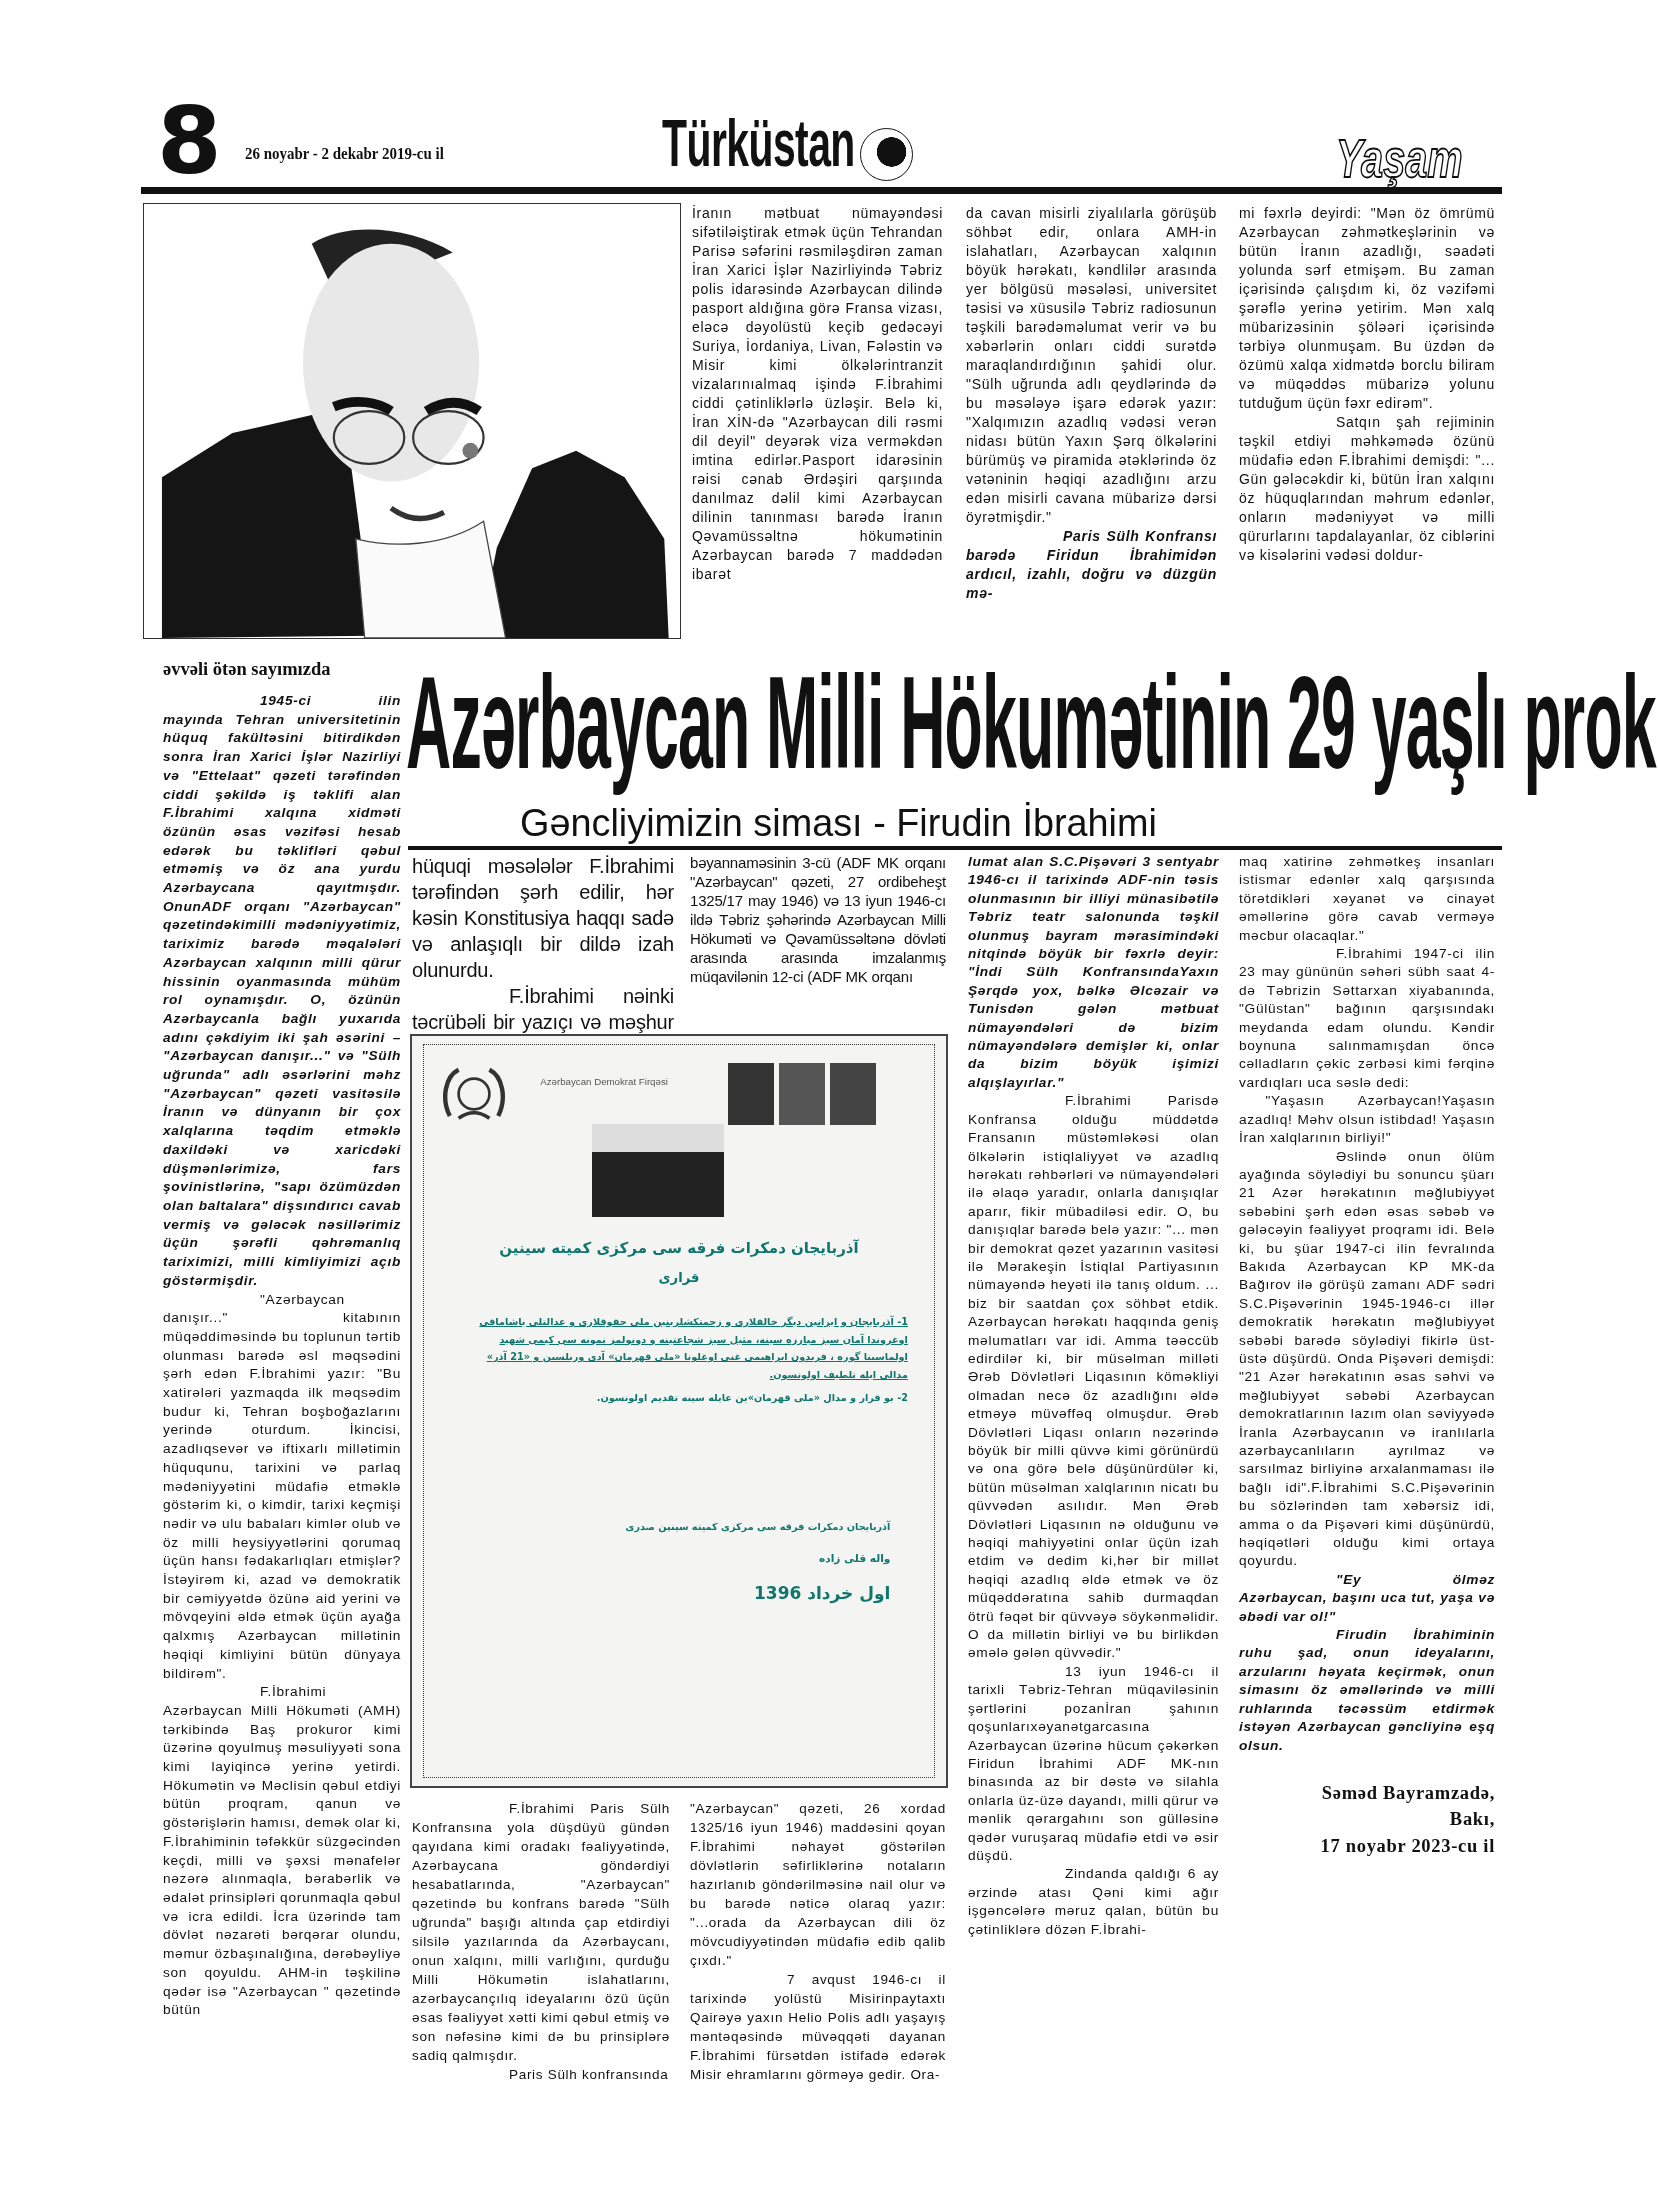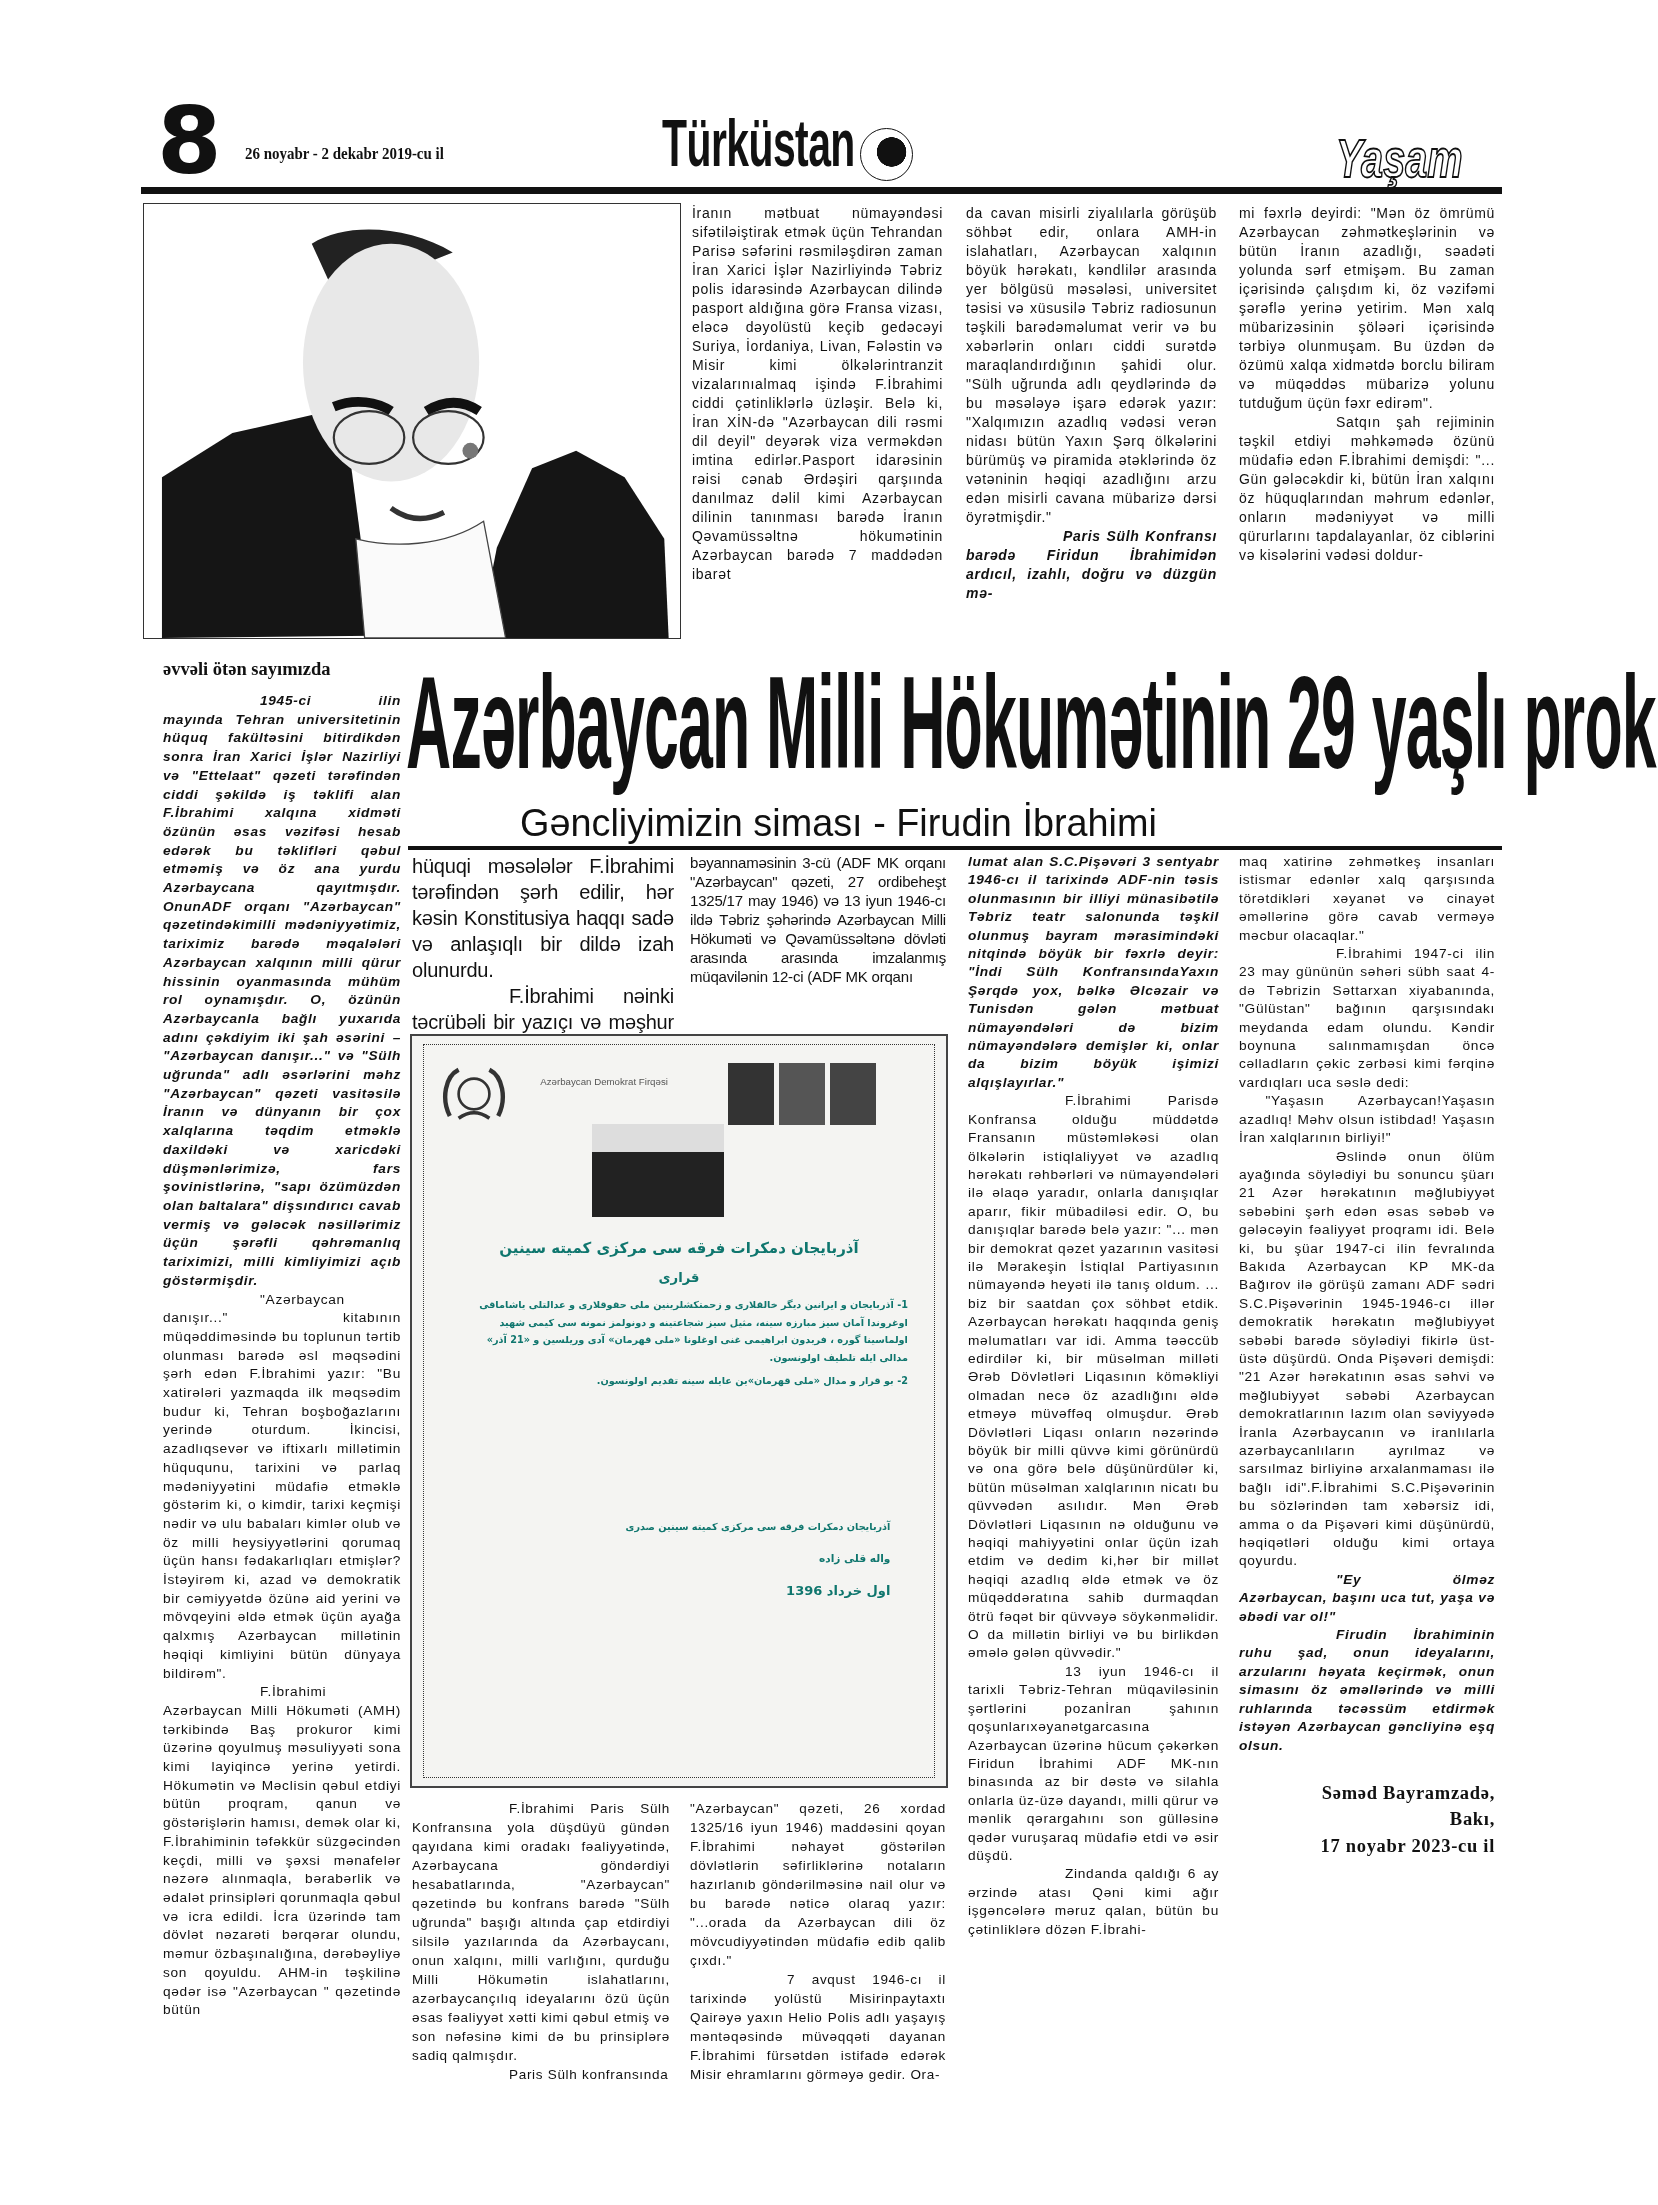--- a/index.html
+++ b/index.html
@@ -117,26 +117,26 @@
       <path d="M40 125 Q75 100 110 125" stroke="#333" stroke-width="8" fill="none"></path>
     </svg>
     <div style="position:absolute;left:88px;top:31px;width:185px;text-align:center;font-size:9.7px;color:#555;">Azərbaycan Demokrat Firqəsi</div>
     <div style="position:absolute;left:304px;top:17.6px;width:46px;height:62px;background:#333;"></div>
     <div style="position:absolute;left:355px;top:17.6px;width:46px;height:62px;background:#555;"></div>
     <div style="position:absolute;left:406px;top:17.6px;width:46px;height:62px;background:#444;"></div>
     <div style="position:absolute;left:168px;top:79px;width:132px;height:93px;background:linear-gradient(#ddd 0 30%, #222 30% 100%);"></div>
     <div class="arab" style="position:absolute;left:17.6px;right:17.6px;top:194px;font-size:15px;">آذربایجان دمکرات فرقه سی مرکزی کمیته سینین</div>
     <div class="arab" style="position:absolute;left:17.6px;right:17.6px;top:225px;font-size:13.2px;">قراری</div>
     <div class="arab" style="position:absolute;left:35px;right:26.5px;top:251px;font-size:9.7px;line-height:17.6px;text-align:right;">
-      <div style="margin-top:0;">1- آذربایجان و ایرانین دیگر خالقلاری و زحمتکشلرینین ملی حقوقلاری و عدالتلی یاشاماقی اوغروندا آمان سیز مبارزه سینه، مثیل سیز شجاعتینه و دونولمز نمونه سی کیمی شهید اولماسینا گوره ، فریدون ابراهیمی غنی اوغلونا «ملی قهرمان» آدی وریلسین و «21 آذر» مدالی ایله تلطیف اولونسون.</div>
+      <div style="margin-top:17px;text-decoration:underline;">1- آذربایجان و ایرانین دیگر خالقلاری و زحمتکشلرینین ملی حقوقلاری و عدالتلی یاشاماقی اوغروندا آمان سیز مبارزه سینه، مثیل سیز شجاعتینه و دونولمز نمونه سی کیمی شهید اولماسینا گوره ، فریدون ابراهیمی غنی اوغلونا «ملی قهرمان» آدی وریلسین و «21 آذر» مدالی ایله تلطیف اولونسون.</div>
       <div style="margin-top:5.3px;">2- بو قرار و مدال «ملی قهرمان»ین عایله سینه تقدیم اولونسون.</div>
     </div>
     <div class="arab" style="position:absolute;right:44px;top:476px;font-size:9.7px;text-align:right;">آذربایجان دمکرات فرقه سی مرکزی کمیته سینین صدری</div>
     <div class="arab" style="position:absolute;right:44px;top:507px;font-size:10.6px;text-align:right;">واله قلی زاده</div>
-    <div class="arab" style="position:absolute;right:44px;top:538px;font-size:13px;text-align:right;">اول خرداد 1396</div>
+    <div class="arab" style="position:absolute;right:44px;top:538px;font-size:17px;text-align:right;">اول خرداد 1396</div>
   </div>
 </div>
 
 <div class="abs col wide" style="left:412px; top:1799px; width:258px; font-size:13.5px; line-height:19px;">
   <p class="ind">F.İbrahimi Paris Sülh Konfransına yola düşdüyü gündən qayıdana kimi oradakı fəaliyyətində, Azərbaycana göndərdiyi hesabatlarında, "Azərbaycan" qəzetində bu konfrans barədə "Sülh uğrunda" başığı altında çap etdirdiyi silsilə yazılarında da Azərbaycanı, onun xalqını, milli varlığını, qurduğu Milli Hökumətin islahatlarını, azərbaycançılıq ideyalarını özü üçün əsas fəaliyyət xətti kimi qəbul etmiş və son nəfəsinə kimi də bu prinsiplərə sadiq qalmışdır.</p>
   <p class="ind">Paris Sülh konfransında</p>
 </div>
 <div class="abs col wide" style="left:690px; top:1799px; width:256px; font-size:13.5px; line-height:19px;">
   <p>"Azərbaycan" qəzeti, 26 xordad 1325/16 iyun 1946) maddəsini qoyan F.İbrahimi nəhayət göstərilən dövlətlərin səfirliklərinə notaların hazırlanıb göndərilməsinə nail olur və bu barədə nəticə olaraq yazır: "...orada da Azərbaycan dili öz mövcudiyyətindən müdafiə edib qalib çıxdı."</p>
   <p class="ind">7 avqust 1946-cı il tarixində yolüstü Misirinpaytaxtı Qairəyə yaxın Helio Polis adlı yaşayış məntəqəsində müvəqqəti dayanan F.İbrahimi fürsətdən istifadə edərək Misir ehramlarını görməyə gedir. Ora-</p>

